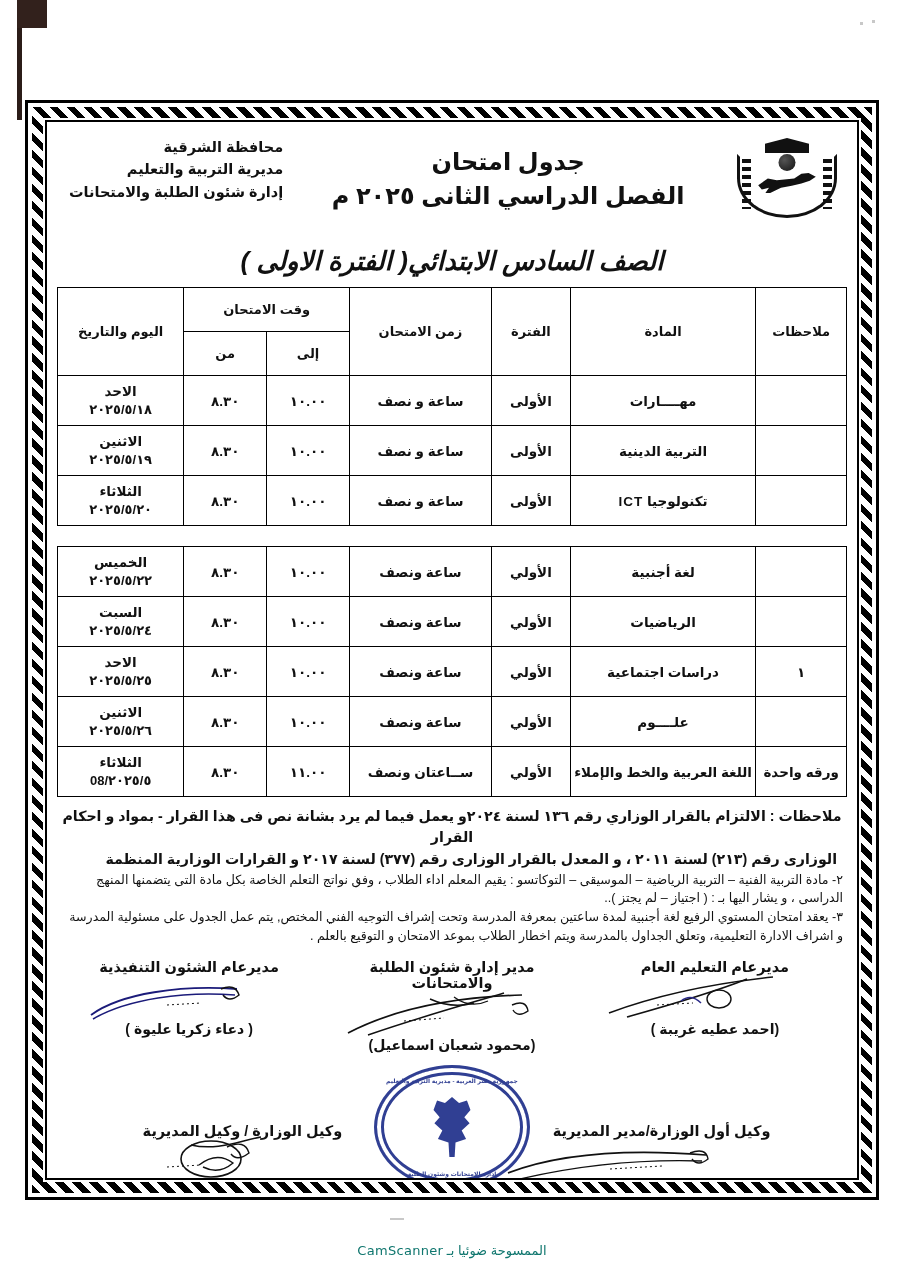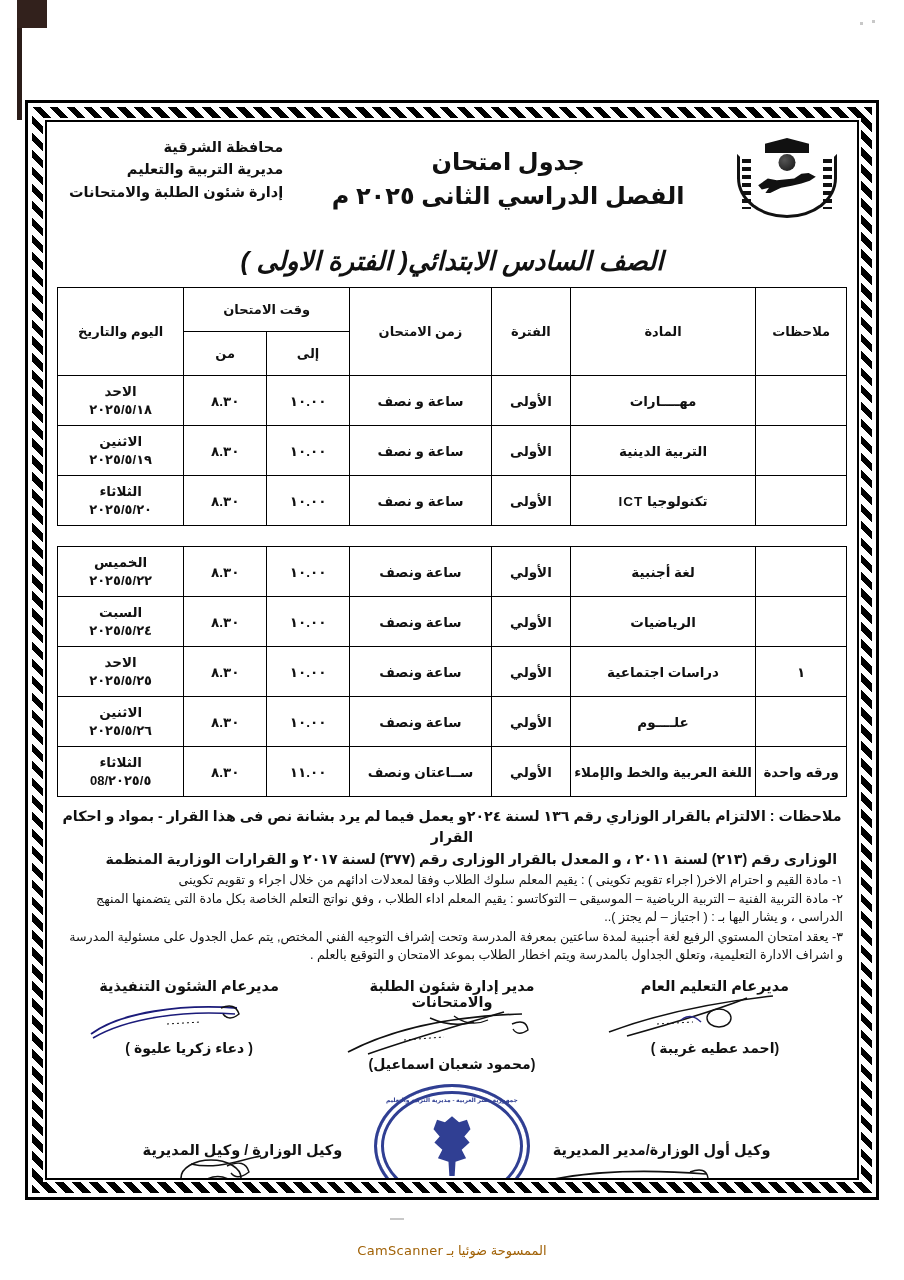--- a/index.html
+++ b/index.html
@@ -276,21 +276,21 @@
   .stamp-text-top { top: 9px; }
   .stamp-text-bot { bottom: 9px; }
 
   
   .camscanner {
     position: absolute;
     left: 0; right: 0;
     bottom: 22px;
     text-align: center;
     font-size: 13px;
-    color: #a16207;
+    color: #0f766e;
     letter-spacing: .3px;
   }
   .camscanner .cs-en { font-family: "DejaVu Sans", sans-serif; }
 
   svg.ink { position: absolute; left: 0; top: 0; overflow: visible; }
 </style>
 </head>
 <body>
 
 <div class="scan-edge-left"></div>
@@ -461,21 +461,20 @@
             <div>الثلاثاء</div>
             <div class="dt">٢٠٢٥/٥/08</div>
           </td>
         </tr>
       </tbody>
     </table>
 
     <div class="notes">
       <div class="n-head">ملاحظات : الالتزام بالقرار الوزاري رقم ١٣٦ لسنة ٢٠٢٤و يعمل فيما لم يرد بشانة نص فى هذا القرار - بمواد و احكام القرار</div>
       <div class="n-head2">الوزارى رقم (٢١٣) لسنة ٢٠١١ ، و المعدل بالقرار الوزارى رقم (٣٧٧) لسنة ٢٠١٧ و القرارات الوزارية المنظمة</div>
-      <div class="n-item">١- مادة القيم و احترام الاخر( اجراء تقويم تكوينى ) : يقيم المعلم سلوك الطلاب وفقا لمعدلات ادائهم من خلال اجراء و تقويم تكوينى</div>
       <div class="n-item">٢- مادة التربية الفنية – التربية الرياضية – الموسيقى – التوكاتسو : يقيم المعلم اداء الطلاب ، وفق نواتج التعلم الخاصة بكل مادة التى يتضمنها المنهج الدراسى ، و يشار اليها بـ : ( اجتياز – لم يجتز )..</div>
       <div class="n-item">٣- يعقد امتحان المستوي الرفيع لغة أجنبية لمدة ساعتين بمعرفة المدرسة وتحت إشراف التوجيه الفني المختص, يتم عمل الجدول على مسئولية المدرسة و اشراف الادارة التعليمية، وتعلق الجداول بالمدرسة ويتم اخطار الطلاب بموعد الامتحان و التوقيع بالعلم .</div>
     </div>
 
     <div class="sig-area">
 
       <div class="sig-row">
         <div class="sig-col">
           <div class="sig-title">مديرعام التعليم العام</div>
           <div class="sig-scribble">

